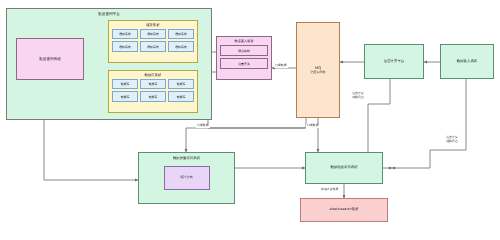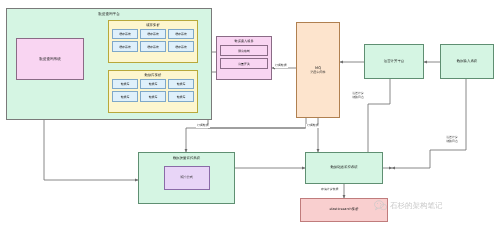--- a/index.html
+++ b/index.html
@@ -205,24 +205,14 @@
   <div class="edge-label" style="left:196px;top:124px;">订阅数据</div>
 
   <div class="edge-label" style="left:306px;top:124px;">订阅数据</div>
 
   <div class="edge-label two" style="left:346px;top:92px;">发送计算<br>链路日志</div>
 
   <div class="edge-label two" style="left:440px;top:136px;">发送计算<br>链路日志</div>
 
   <div class="edge-label" style="left:320px;top:188px;">存储计算数据</div>
 
-  <div class="watermark" style="left:374px;top:200px;">
-    <svg class="wechat-dot" width="13" height="11" viewBox="0 0 26 22">
-      <ellipse cx="10" cy="9" rx="9" ry="7.5" fill="none" stroke="#c9c9c9" stroke-width="1.4"></ellipse>
-      <path d="M5,15 L3,19.5 L7.5,17" fill="none" stroke="#c9c9c9" stroke-width="1.4"></path>
-      <circle cx="7" cy="7" r="1.1" fill="#c9c9c9"></circle>
-      <circle cx="13" cy="7" r="1.1" fill="#c9c9c9"></circle>
-      <ellipse cx="19" cy="14" rx="6.5" ry="5.5" fill="none" stroke="#c9c9c9" stroke-width="1.2"></ellipse>
-    </svg>
-    <span>石杉的架构笔记</span>
-  </div>
 
 </div>
 
 </body></html>

